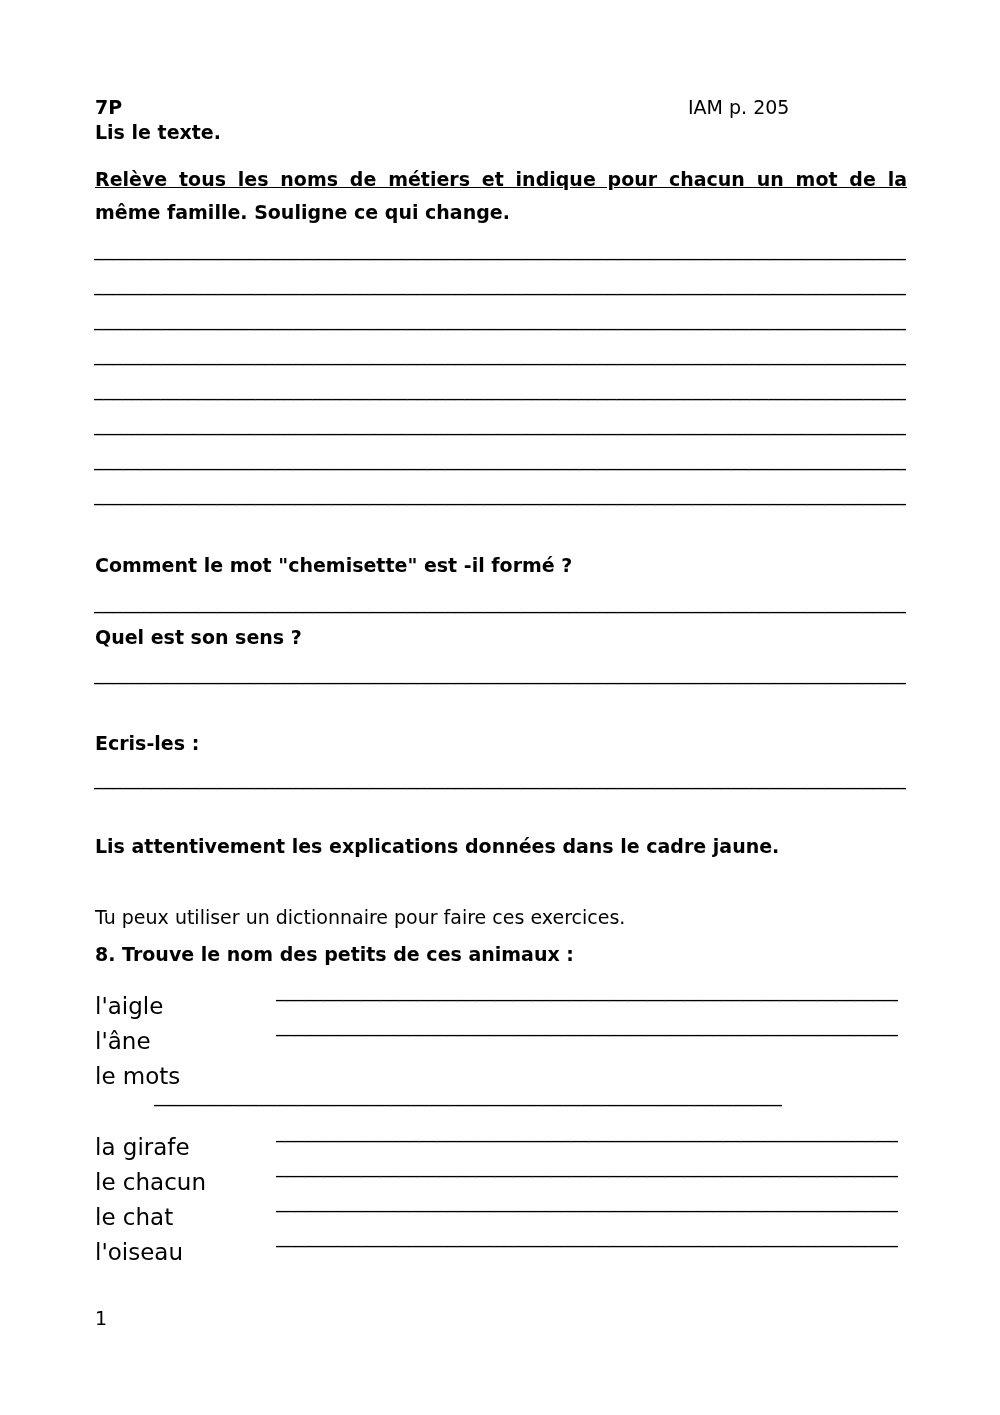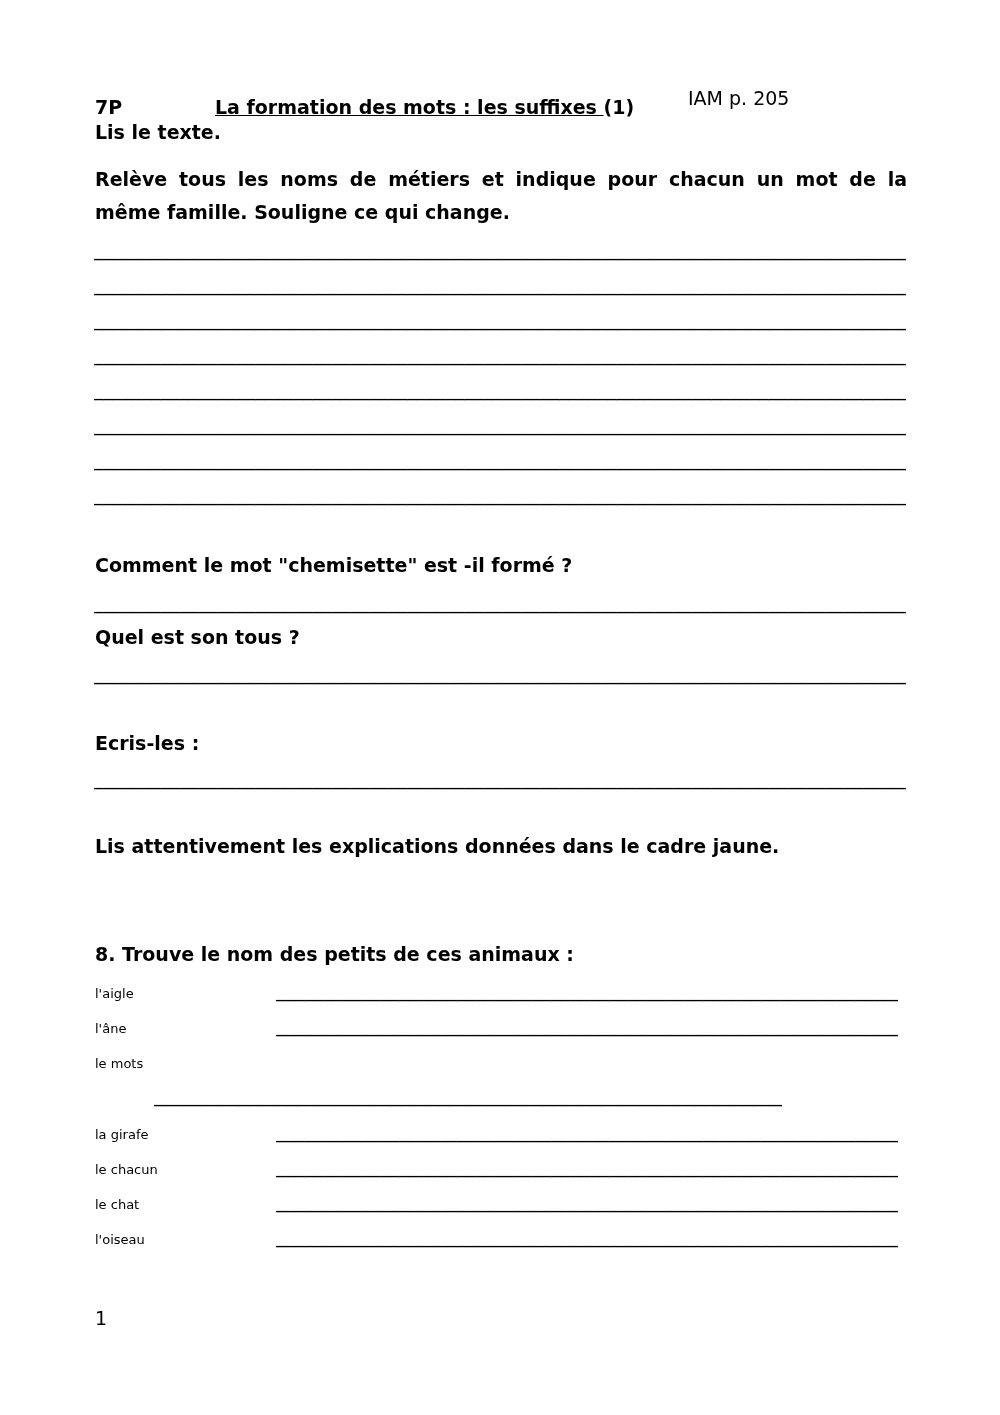--- a/index.html
+++ b/index.html
@@ -19,20 +19,21 @@
     line-height: 24px;
     white-space: pre;
     color: #000000;
   }
   .b { font-weight: bold; }
   .just {
     width: 812px;
     white-space: normal;
     text-align: justify;
     text-align-last: justify;
+    text-decoration: underline;
   }
   .u { text-decoration: underline; }
   .rule {
     position: absolute;
     left: 94px;
     width: 812px;
     height: 26px;
     overflow: hidden;
     white-space: nowrap;
     font-size: 19px;
@@ -45,22 +46,22 @@
   }
   .ex-row {
     position: absolute;
     left: 95px;
     width: 812px;
     height: 26px;
   }
   .ex-label {
     position: absolute;
     left: 0;
-    top: 4px;
-    font-size: 13px;
+    top: 16px;
+    font-size: 23px;
     line-height: 24px;
     white-space: pre;
   }
   .ex-rule {
     position: absolute;
     left: 181px;
     top: 0;
     width: 622px;
     height: 26px;
     overflow: hidden;
@@ -71,46 +72,46 @@
   .hdr-class { left: 95px; }
   .hdr-title { left: 215px; }
   .hdr-ref   { left: 688px; }
 </style>
 </head>
 <body>
 
 <div class="page">
 
   <span class="t b hdr-class" style="top:95px">7P</span>
-  <span class="t b hdr-title" style="top:95px"><span class="u">La formation des mots : les suffixes </span><span>(1)</span></span>
-  <span class="t hdr-ref" style="top:86px">IAM p. 205</span>
+  <span class="t hdr-ref" style="top:95px">IAM p. 205</span>
 
   <div class="t b" style="top:120px">Lis le texte.</div>
   <div class="t b just" style="top:167px">Relève tous les noms de métiers et indique pour chacun un mot de la</div>
   <div class="t b" style="top:200px">même famille. Souligne ce qui change.</div>
 
   <div class="rule" style="top:237px">________________________________________________________________________________________________________________________</div>
   <div class="rule" style="top:272px">________________________________________________________________________________________________________________________</div>
   <div class="rule" style="top:307px">________________________________________________________________________________________________________________________</div>
   <div class="rule" style="top:342px">________________________________________________________________________________________________________________________</div>
   <div class="rule" style="top:377px">________________________________________________________________________________________________________________________</div>
   <div class="rule" style="top:412px">________________________________________________________________________________________________________________________</div>
   <div class="rule" style="top:447px">________________________________________________________________________________________________________________________</div>
   <div class="rule" style="top:482px">________________________________________________________________________________________________________________________</div>
 
   <div class="t b" style="top:553px">Comment le mot "chemisette" est -il formé ?</div>
   <div class="rule" style="top:590px">________________________________________________________________________________________________________________________</div>
 
-  <div class="t b" style="top:625px">Quel est son tous ?</div>
+  <div class="t b" style="top:625px">Quel est son sens ?</div>
   <div class="rule" style="top:661px">________________________________________________________________________________________________________________________</div>
 
   <div class="t b" style="top:731px">Ecris-les :</div>
   <div class="rule" style="top:766px">________________________________________________________________________________________________________________________</div>
 
   <div class="t b" style="top:834px">Lis attentivement les explications données dans le cadre jaune.</div>
+  <div class="t" style="top:905px">Tu peux utiliser un dictionnaire pour faire ces exercices.</div>
 
   <div class="t b" style="top:942px">8. Trouve le nom des petits de ces animaux :</div>
 
   <div class="ex-row" style="top:978px">
     <span class="ex-label">l'aigle</span>
     <span class="ex-rule">________________________________________________________________________________________________________________________</span>
   </div>
 
   <div class="ex-row" style="top:1013px">
     <span class="ex-label">l'âne</span>

